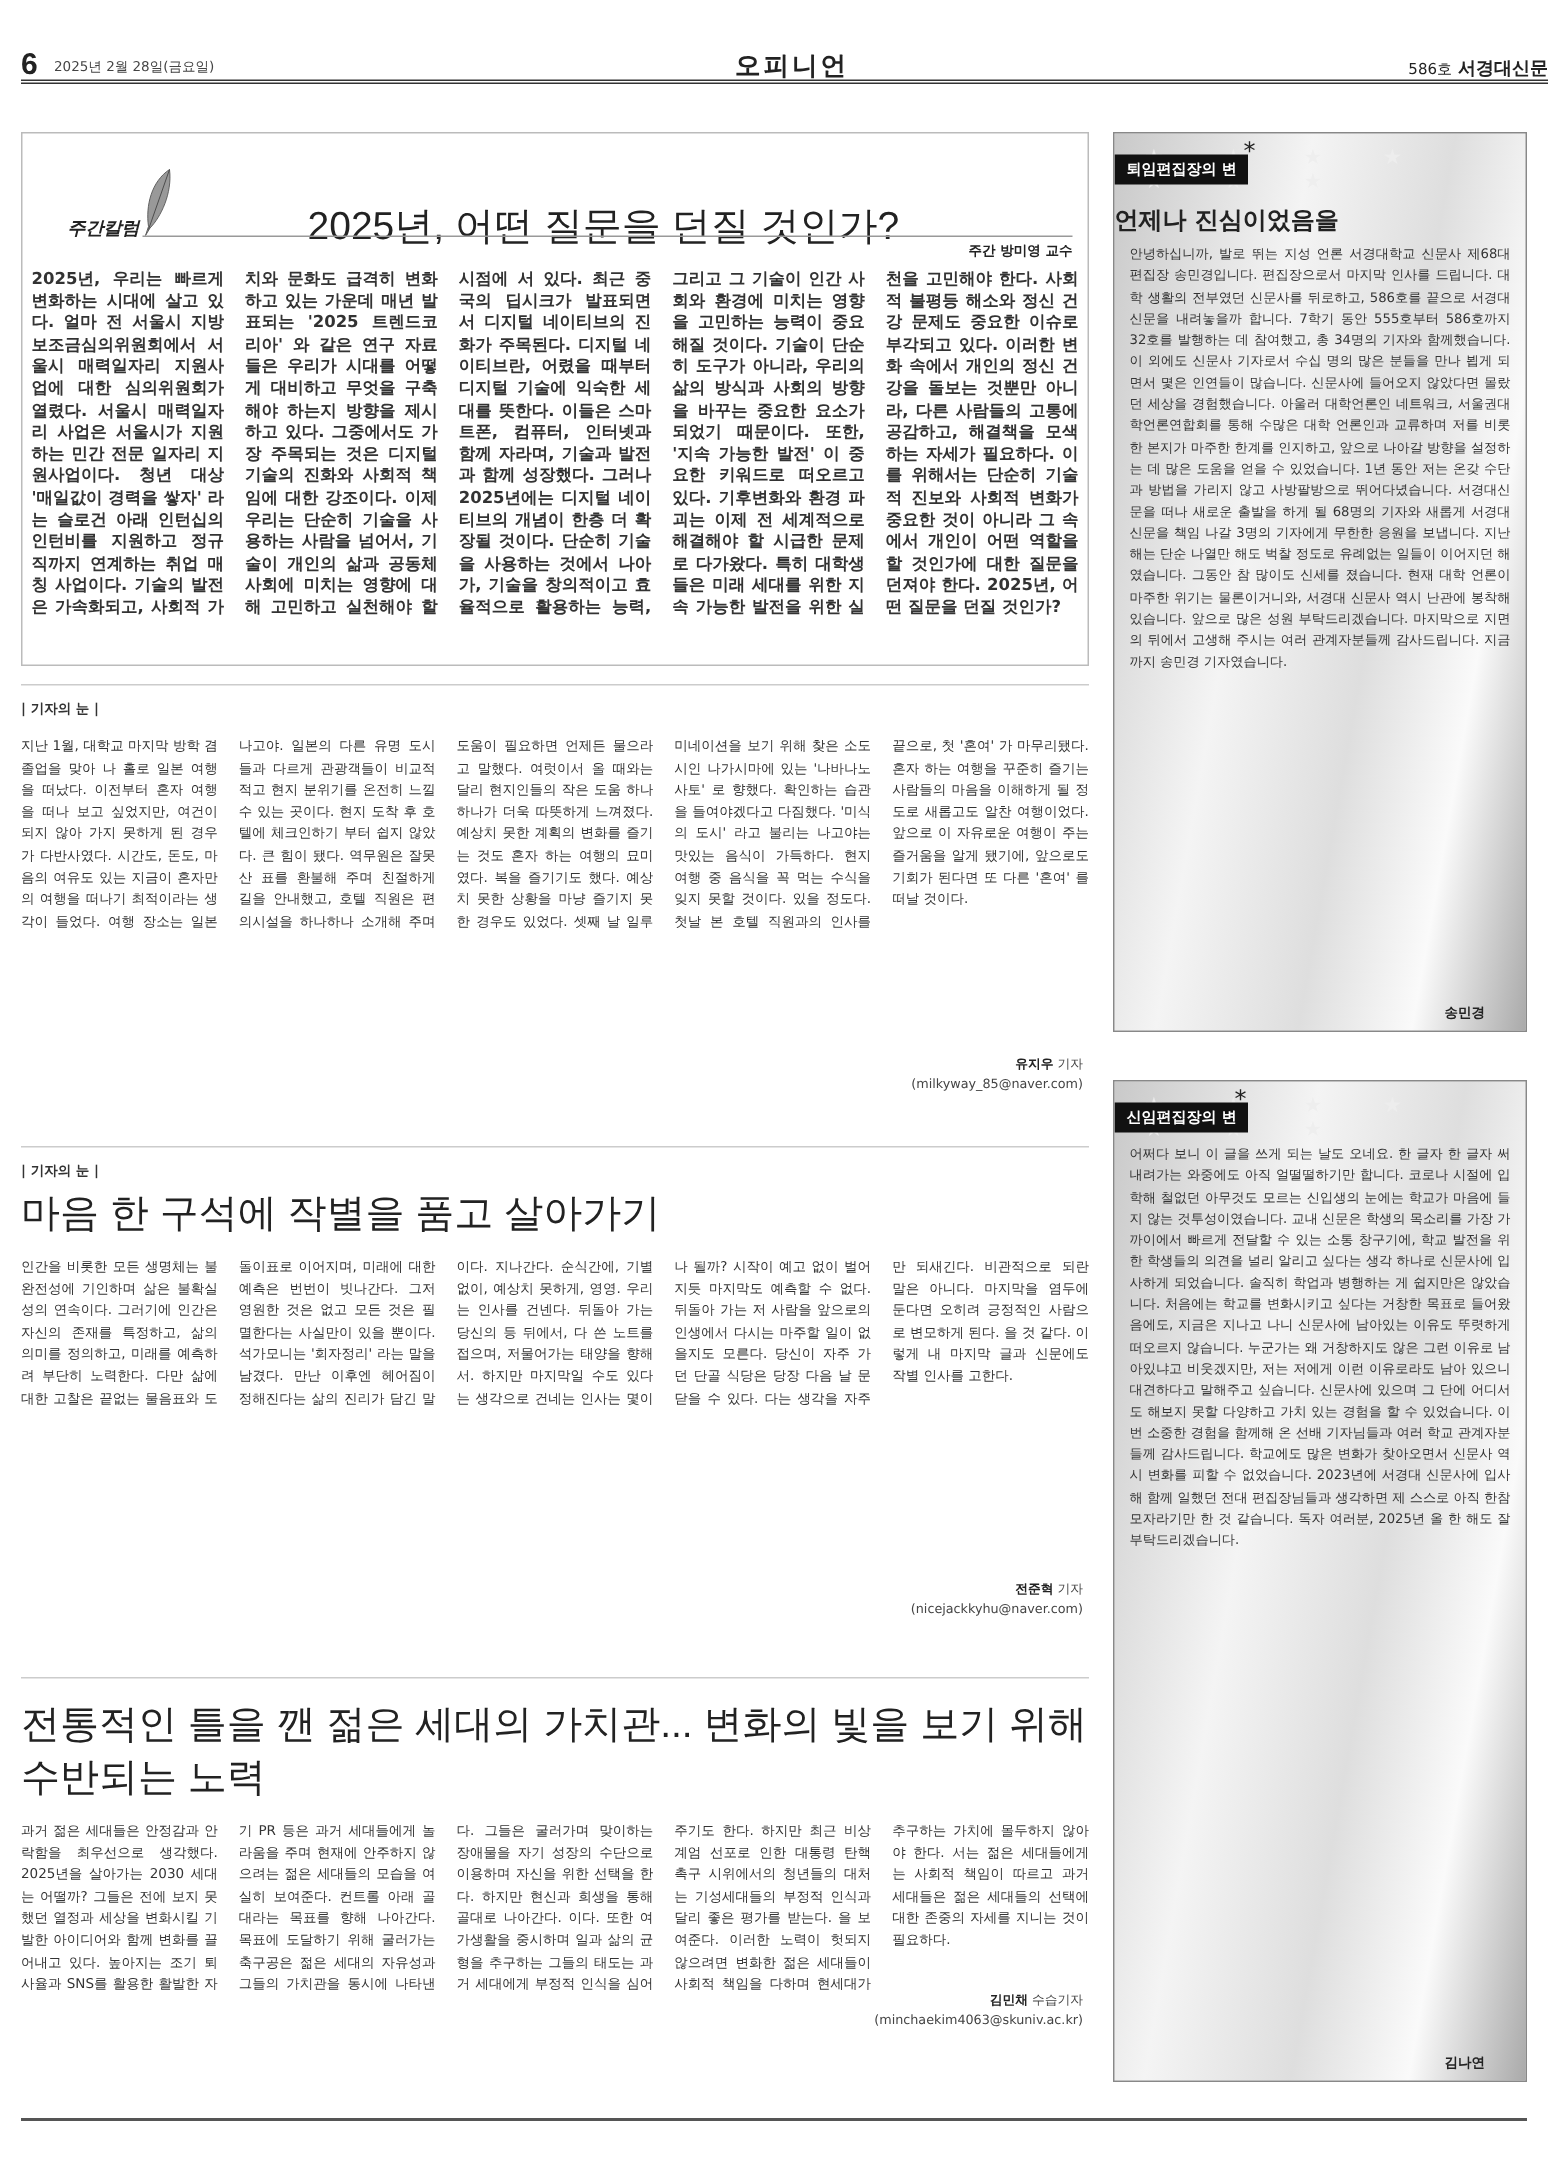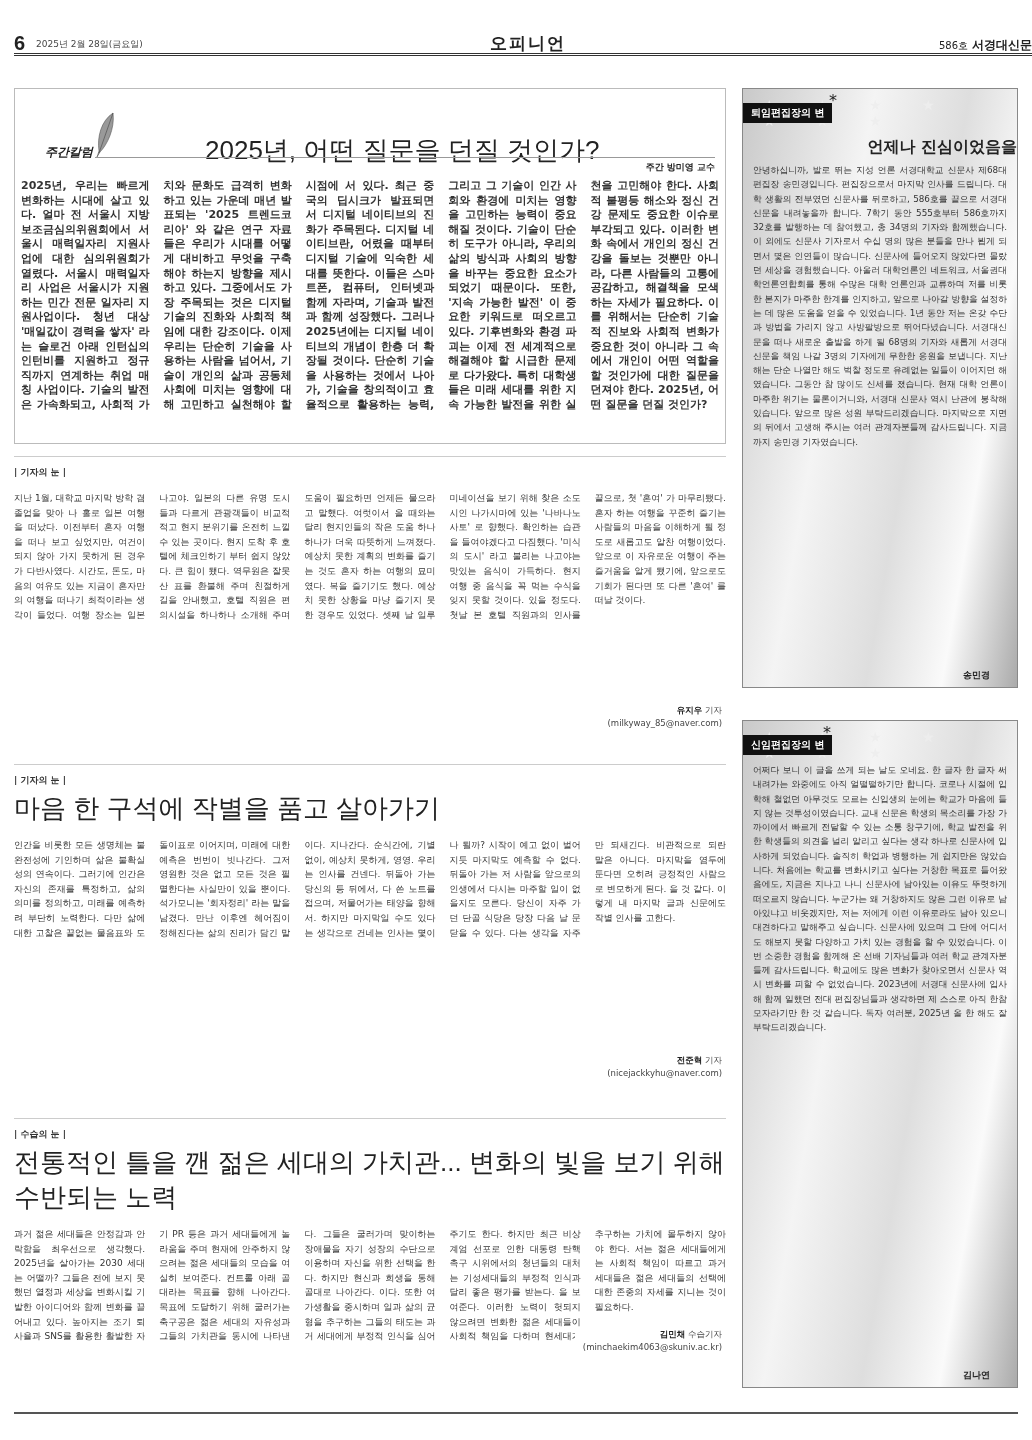--- a/index.html
+++ b/index.html
@@ -24,21 +24,21 @@
   .kicker { font-size: 9px; font-weight: bold; color: #333; }
   .headline { font-size: 26px; font-family: "Liberation Sans", sans-serif; margin-top: 4px; }
   .body-cols { margin-top: 12px; column-count: 5; column-gap: 14px; font-size: 9px; line-height: 14.6px; text-align: justify; color: #333; }
   .byline { position: absolute; right: 4px; text-align: right; font-size: 8.5px; color: #444; line-height: 13px; background: #fff; padding-left: 8px; }
   .byline b { color: #222; }
 
   .sidebox { position: absolute; left: 742px; width: 276px; border: 1px solid #888; background: linear-gradient(100deg, #c9c9c9 0%, #f4f4f4 35%, #dedede 60%, #fafafa 80%, #aaa 100%); overflow: hidden; }
   .sidebox .stars { position: absolute; top: 0; left: 0; right: 0; height: 80px; color: #eee; font-size: 14px; letter-spacing: 18px; padding: 8px 20px; opacity: 0.9; }
   .sidebox .tag { position: absolute; left: 0; top: 14px; background: #111; color: #fff; font-size: 10px; font-weight: bold; padding: 3px 8px; text-align: right; }
   .sidebox .asterisk { position: absolute; top: 2px; font-size: 16px; color: #222; }
-  .sidebox .box-title { position: absolute; left: 0; right: 0; text-align: right; font-size: 16px; font-weight: bold; }
+  .sidebox .box-title { position: absolute; left: 0; right: 0; text-align: left; font-size: 16px; font-weight: bold; }
   .sidebox .box-body { position: absolute; left: 10px; right: 10px; font-size: 8.8px; line-height: 14.3px; text-align: justify; color: #333; }
   .sidebox .sign { position: absolute; right: 27px; font-size: 9px; font-weight: bold; }
   .bottom-rule { position: absolute; left: 14px; top: 1412px; width: 1004px; border-top: 2px solid #555; }
 </style>
 </head>
 <body>
 
 <div class="masthead">
   <span class="pgnum">6</span>
   <span class="date">2025년 2월 28일(금요일)</span>
@@ -68,21 +68,20 @@
 <div class="rule" style="top:764px"></div>
 <div class="article" style="top:774px;height:330px;">
   <div class="kicker">| 기자의 눈 |</div>
   <div class="headline">마음 한 구석에 작별을 품고 살아가기</div>
   <div class="body-cols" style="height:280px;overflow:hidden;">인간을 비롯한 모든 생명체는 불완전성에 기인하며 삶은 불확실성의 연속이다. 그러기에 인간은 자신의 존재를 특정하고, 삶의 의미를 정의하고, 미래를 예측하려 부단히 노력한다. 다만 삶에 대한 고찰은 끝없는 물음표와 도돌이표로 이어지며, 미래에 대한 예측은 번번이 빗나간다. 그저 영원한 것은 없고 모든 것은 필멸한다는 사실만이 있을 뿐이다. 석가모니는 '회자정리' 라는 말을 남겼다. 만난 이후엔 헤어짐이 정해진다는 삶의 진리가 담긴 말이다. 지나간다. 순식간에, 기별 없이, 예상치 못하게, 영영. 우리는 인사를 건넨다. 뒤돌아 가는 당신의 등 뒤에서, 다 쓴 노트를 접으며, 저물어가는 태양을 향해서. 하지만 마지막일 수도 있다는 생각으로 건네는 인사는 몇이나 될까? 시작이 예고 없이 벌어지듯 마지막도 예측할 수 없다. 뒤돌아 가는 저 사람을 앞으로의 인생에서 다시는 마주할 일이 없을지도 모른다. 당신이 자주 가던 단골 식당은 당장 다음 날 문 닫을 수 있다. 다는 생각을 자주만 되새긴다. 비관적으로 되란 말은 아니다. 마지막을 염두에 둔다면 오히려 긍정적인 사람으로 변모하게 된다. 을 것 같다. 이렇게 내 마지막 글과 신문에도 작별 인사를 고한다.</div>
   <div class="byline" style="top:280px"><b>전준혁</b> <span>기자</span><br><span>(nicejackkyhu@naver.com)</span></div>
 </div>
 
 <div class="rule" style="top:1118px"></div>
 <div class="article" style="top:1128px;height:280px;">
-  <div class="kicker">| 수습의 눈 |</div>
   <div class="headline">전통적인 틀을 깬 젊은 세대의 가치관... 변화의 빛을 보기 위해 수반되는 노력</div>
   <div class="body-cols" style="height:220px;overflow:hidden;">과거 젊은 세대들은 안정감과 안락함을 최우선으로 생각했다. 2025년을 살아가는 2030 세대는 어떨까? 그들은 전에 보지 못했던 열정과 세상을 변화시킬 기발한 아이디어와 함께 변화를 끌어내고 있다. 높아지는 조기 퇴사율과 SNS를 활용한 활발한 자기 PR 등은 과거 세대들에게 놀라움을 주며 현재에 안주하지 않으려는 젊은 세대들의 모습을 여실히 보여준다. 컨트롤 아래 골대라는 목표를 향해 나아간다. 목표에 도달하기 위해 굴러가는 축구공은 젊은 세대의 자유성과 그들의 가치관을 동시에 나타낸다. 그들은 굴러가며 맞이하는 장애물을 자기 성장의 수단으로 이용하며 자신을 위한 선택을 한다. 하지만 현신과 희생을 통해 골대로 나아간다. 이다. 또한 여가생활을 중시하며 일과 삶의 균형을 추구하는 그들의 태도는 과거 세대에게 부정적 인식을 심어 주기도 한다. 하지만 최근 비상계엄 선포로 인한 대통령 탄핵 촉구 시위에서의 청년들의 대처는 기성세대들의 부정적 인식과 달리 좋은 평가를 받는다. 을 보여준다. 이러한 노력이 헛되지 않으려면 변화한 젊은 세대들이 사회적 책임을 다하며 현세대가 추구하는 가치에 몰두하지 않아야 한다. 서는 젊은 세대들에게는 사회적 책임이 따르고 과거 세대들은 젊은 세대들의 선택에 대한 존중의 자세를 지니는 것이 필요하다.</div>
   <div class="byline" style="top:200px"><b>김민채</b> <span>수습기자</span><br><span>(minchaekim4063@skuniv.ac.kr)</span></div>
 </div>
 
 <div class="sidebox" style="top:88px;height:600px;">
   <div class="stars">★ ★ ★ ★ ★ ★ ★</div>
   <span class="asterisk" style="left:86px">*</span>
   <span class="tag">퇴임편집장의 변</span>
   <div class="box-title" style="top:48px">언제나 진심이었음을</div>

